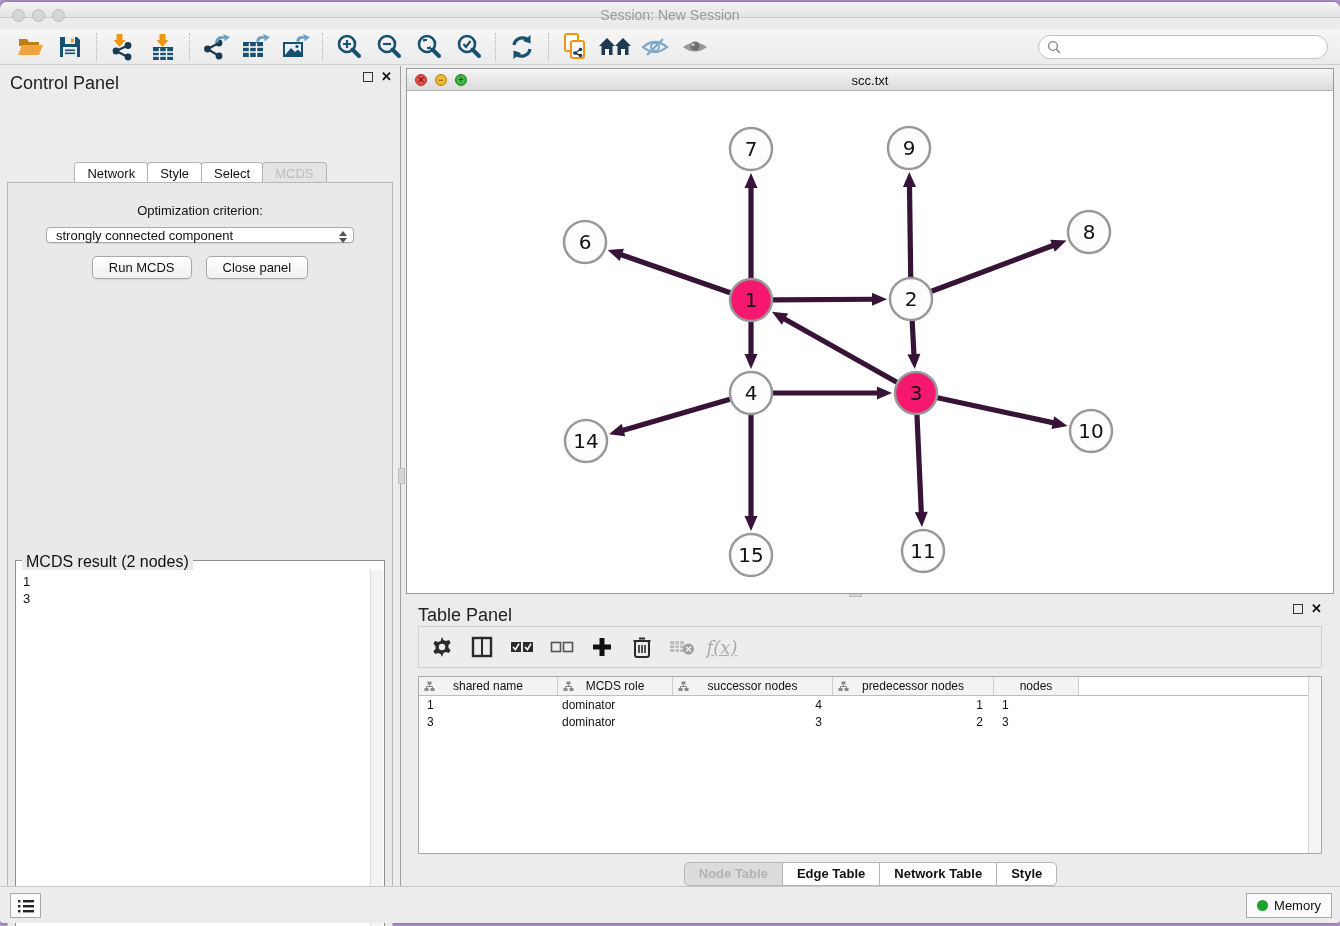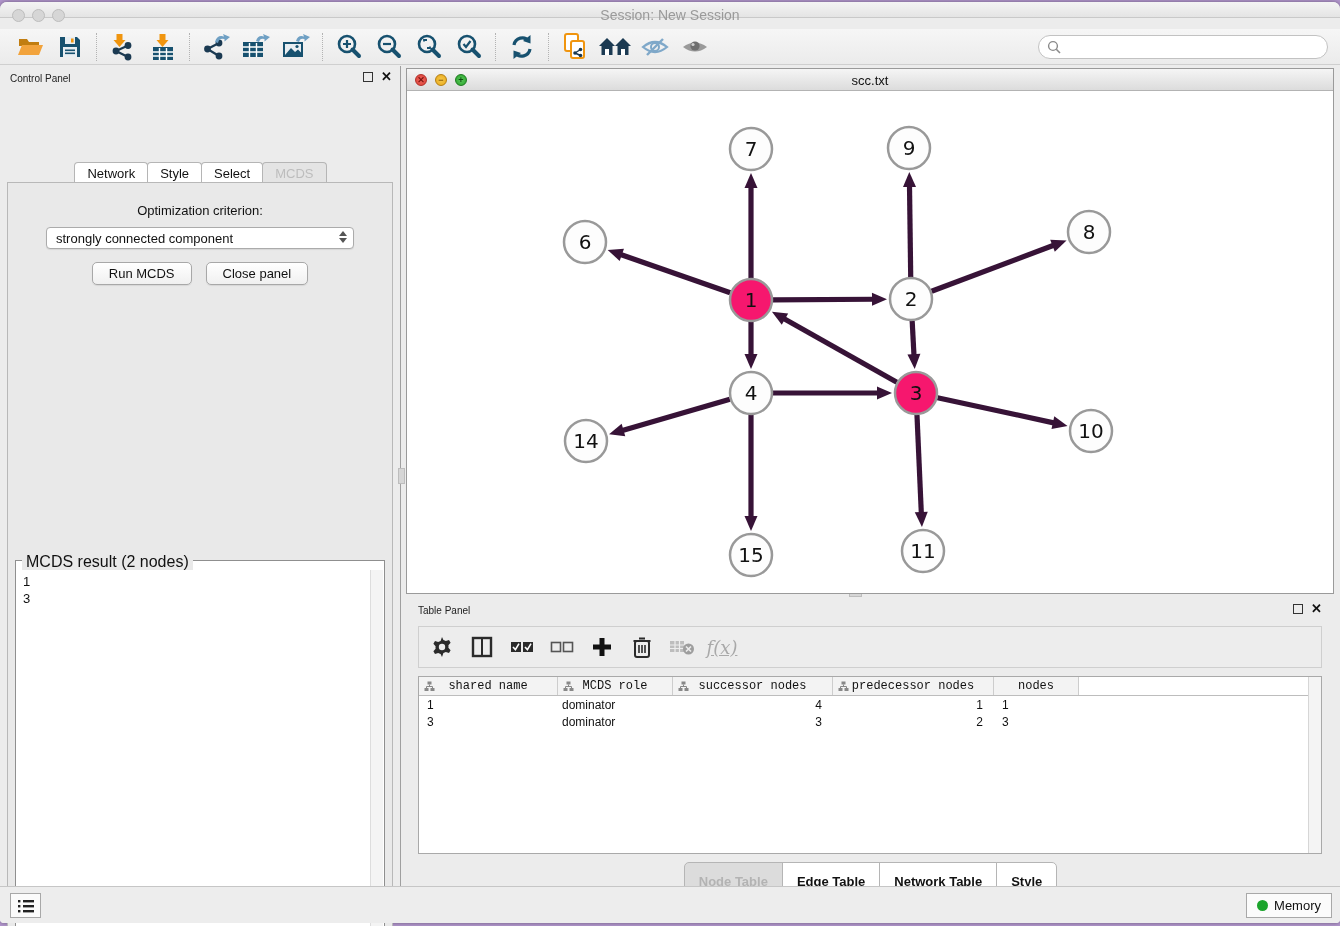--- a/index.html
+++ b/index.html
@@ -15,30 +15,30 @@
   
   .toolbar { position:absolute; left:0; top:27px; width:100%; height:36px; background:linear-gradient(#f6f6f6,#ebebeb); border-bottom:1px solid #cfcfcf; display:flex; align-items:center; padding-left:10px; }
   .tbtn { width:40px; height:30px; display:flex; align-items:center; justify-content:center; cursor:default; }
   .tsep { width:1px; height:28px; border-left:1px dotted #b3b3b3; margin:0 6px; }
   .searchbox { position:absolute; right:12px; top:6px; width:290px; height:24px; background:#fff; border:1px solid #c2c2c2; border-radius:12px; display:flex; align-items:center; padding-left:8px; }
   .searchbox input { border:none; outline:none; flex:1; font-size:13px; background:transparent; margin-left:5px; }
 
   
   .cpanel { position:absolute; left:0; top:64px; width:401px; height:820px; background:#ececec; border-right:1px solid #9f9f9f; }
   .panel-head { position:relative; height:26px; }
-  .panel-head .ph-title { position:absolute; left:10px; top:7px; font-size:10px; color:#222; }
+  .panel-head .ph-title { position:absolute; left:10px; top:7px; font-size:18px; color:#222; }
   .ph-icons { position:absolute; right:8px; top:6px; display:flex; gap:8px; align-items:center; }
   .float-ico { width:10px; height:10px; border:1.5px solid #333; }
   .close-ico { font-size:13px; font-weight:bold; color:#111; line-height:10px; }
   .cp-tabs { position:absolute; left:0; top:96px; width:100%; display:flex; justify-content:center; }
   .tab { font-size:13px; padding:3px 12px 4px; border:1px solid #b5b5b5; border-bottom:none; background:#fff; color:#111; border-radius:4px 4px 0 0; margin-right:-1px; }
   .tab.disabled { background:#e4e4e4; color:#bdbdbd; }
   .cp-body { position:absolute; left:7px; top:116px; width:386px; height:766px; background:#e9e9e9; border:1px solid #b8b8b8; }
   .opt-label { text-align:center; margin-top:20px; font-size:13px; color:#111; }
-  .combo { position:relative; margin:9px auto 0; width:308px; height:22px; background:#fff; border:1px solid #ababab; border-radius:4px; font-size:13px; color:#111; display:flex; align-items:center; padding-left:9px; box-shadow:0 1px 1px rgba(0,0,0,.08); }
+  .combo { position:relative; margin:9px auto 0; width:308px; height:16px; background:#fff; border:1px solid #ababab; border-radius:4px; font-size:13px; color:#111; display:flex; align-items:center; padding-left:9px; box-shadow:0 1px 1px rgba(0,0,0,.08); }
   .combo .spin { position:absolute; right:6px; top:3px; display:flex; flex-direction:column; gap:2px; }
   .combo .spin i { width:0; height:0; border-left:4px solid transparent; border-right:4px solid transparent; }
   .combo .spin .up { border-bottom:5px solid #555; }
   .combo .spin .dn { border-top:5px solid #555; }
   .btn-row { display:flex; justify-content:center; gap:14px; margin-top:13px; }
   .pbtn { height:23px; padding:0 16px; background:linear-gradient(#ffffff,#f0f0f0); border:1px solid #a8a8a8; border-radius:5px; font-size:13px; color:#111; box-shadow:0 1px 1px rgba(0,0,0,.08); }
   .result-box { position:absolute; left:7px; top:377px; width:370px; height:375px; border:1px solid #8f8f8f; background:#fff; }
   .result-legend { position:absolute; left:6px; top:-8px; background:#e9e9e9; padding:0 4px; font-size:16px; color:#111; }
   .result-area { position:absolute; left:1px; top:9px; right:14px; bottom:1px; background:#fff; font-size:13px; color:#111; padding:3px 0 0 6px; line-height:17px; white-space:pre; }
   .result-scroll { position:absolute; right:1px; top:9px; bottom:1px; width:13px; background:#f4f4f4; border-left:1px solid #ddd; }
@@ -57,28 +57,28 @@
   .mac-green { left:48px; background:radial-gradient(#5cc95c,#27a229); border:1px solid #1d7a20; color:#0d4d10; }
   .net-canvas { position:absolute; left:0; top:22px; width:926px; height:502px; background:#fff; }
 
   
   .tpanel { position:absolute; left:406px; top:596px; width:928px; height:292px; background:#ececec; }
   .tp-toolbar { position:absolute; left:12px; top:28px; width:904px; height:42px; background:#ededed; border:1px solid #cfcfcf; display:flex; align-items:center; padding-left:10px; gap:14px; }
   .tico { width:26px; height:26px; display:flex; align-items:center; justify-content:center; }
   .fx-ico { font-family:"DejaVu Serif", serif; font-style:italic; font-size:18px; color:#a9a9a9;text-decoration:underline; }
   .ttable { position:absolute; left:12px; top:78px; width:904px; height:178px; background:#fff; border:1px solid #a9a9a9; overflow:hidden; }
   .thead { display:flex; height:19px; border-bottom:1px solid #bdbdbd; font-size:12px; color:#111; }
-  .th { position:relative; background:#f3f3f3; border-right:1px solid #cdcdcd; display:flex; align-items:center; justify-content:center;font-family:Liberation Mono, monospace; }
+  .th { position:relative; background:#f3f3f3; border-right:1px solid #cdcdcd; display:flex; align-items:center; justify-content:center; }
   .th .sorticon { position:absolute; left:5px; top:4px; }
   .trow { display:flex; height:17px; font-size:12px; color:#111; align-items:center; }
   .td { padding:0 4px; overflow:hidden; white-space:nowrap; }
   .num { text-align:right; padding-right:11px; }
   .tscroll { position:absolute; right:0; top:0; bottom:0; width:13px; background:#f4f4f4; border-left:1px solid #d6d6d6; }
   .tp-tabs { position:absolute; left:0; right:0; top:264px; display:flex; justify-content:center; }
-  .tp-tab { font-size:13px; font-weight:bold; padding:11px 14px 4px; border:1px solid #b5b5b5; background:#fff; color:#111; margin-right:-1px; }
+  .tp-tab { font-size:13px; font-weight:bold; padding:3px 14px 4px; border:1px solid #b5b5b5; background:#fff; color:#111; margin-right:-1px; }
   .tp-tab:first-child { border-radius:5px 0 0 5px; }
   .tp-tab:last-child { border-radius:0 5px 5px 0; }
   .tp-tab.disabled { background:#dcdcdc; color:#b3b3b3; }
 
   
   .statusbar { position:absolute; left:0; bottom:0; width:100%; height:37px; background:#ededed; border-top:1px solid #c6c6c6; border-radius:0 0 4px 4px; }
   .sb-left { position:absolute; left:10px; top:6px; width:31px; height:25px; background:#fbfbfb; border:1px solid #a8a8a8; display:flex; align-items:center; justify-content:center; }
   .sb-mem { position:absolute; right:8px; top:6px; height:25px; background:#fbfbfb; border:1px solid #a8a8a8; display:flex; align-items:center; gap:6px; padding:0 10px; font-size:13px; color:#111; }
   .mem-dot { width:11px; height:11px; border-radius:50%; background:#1ba42c; }
 </style>

